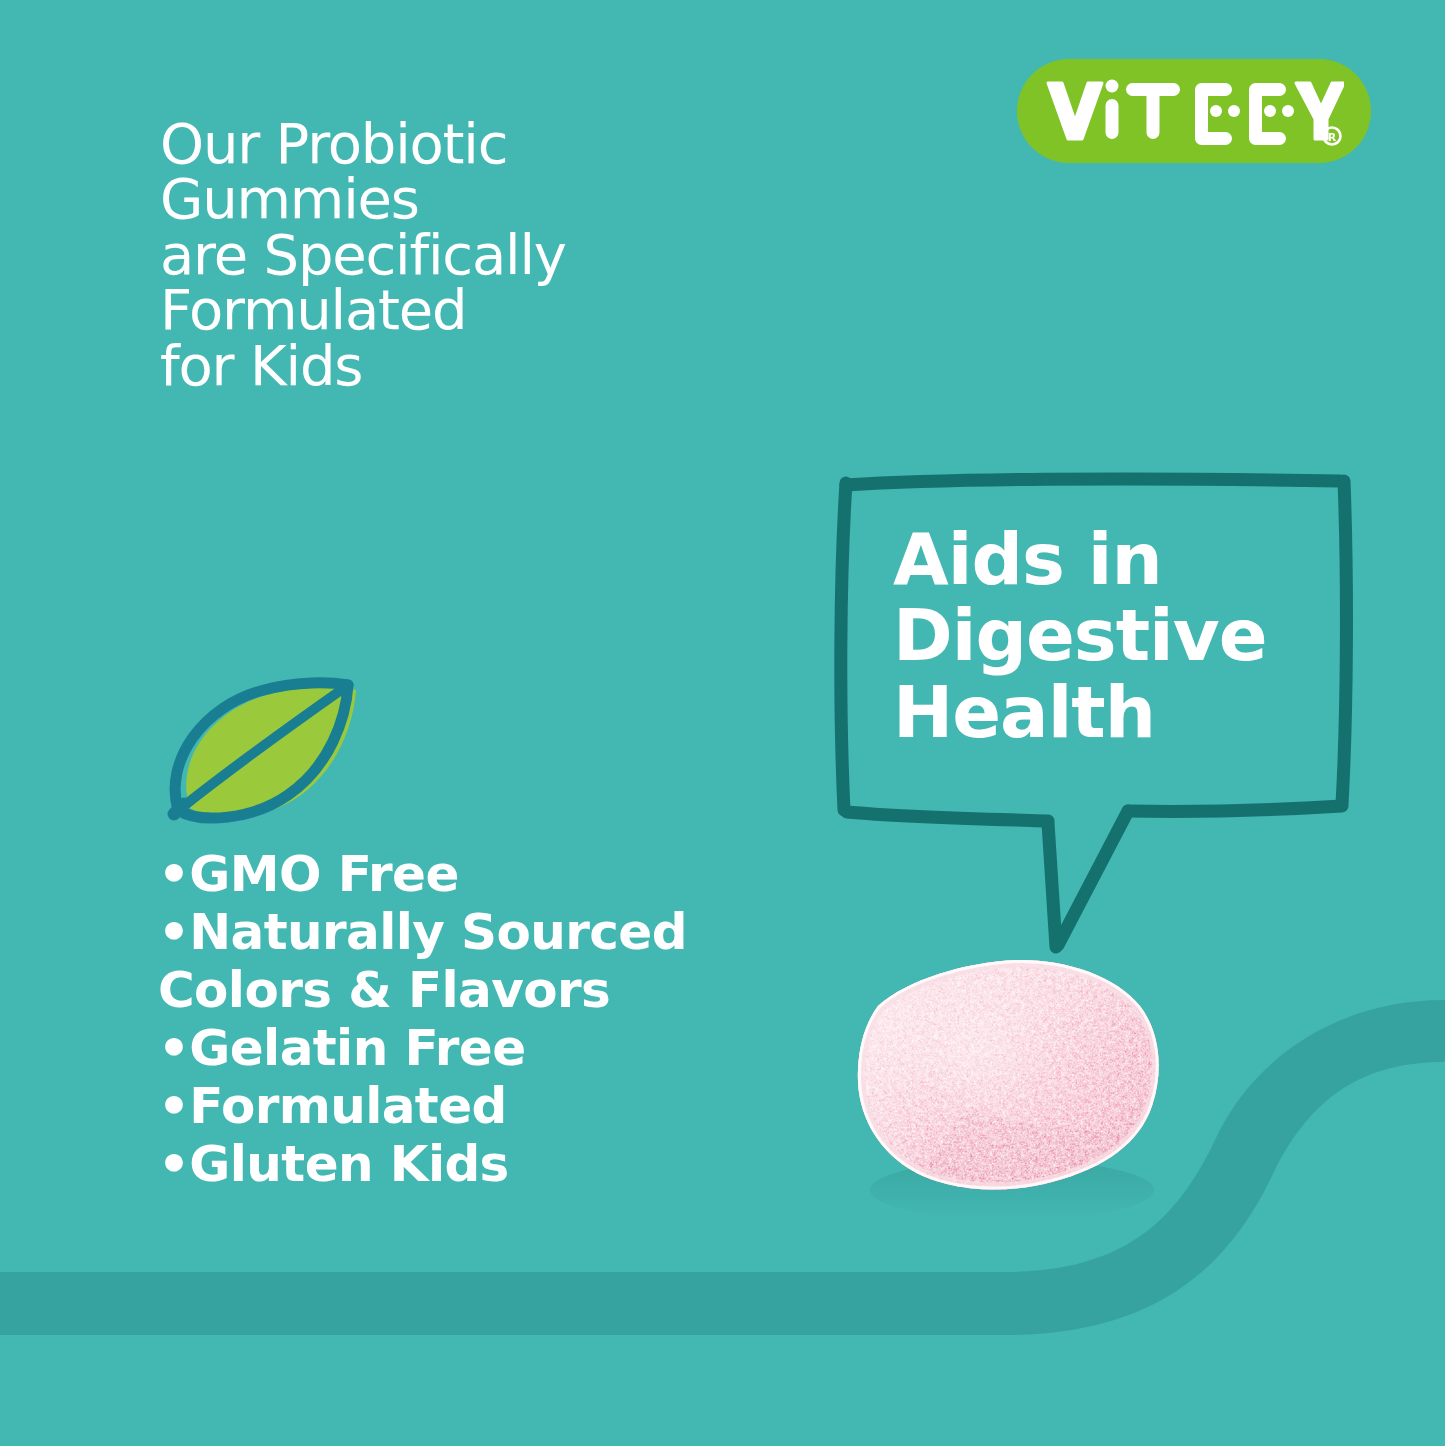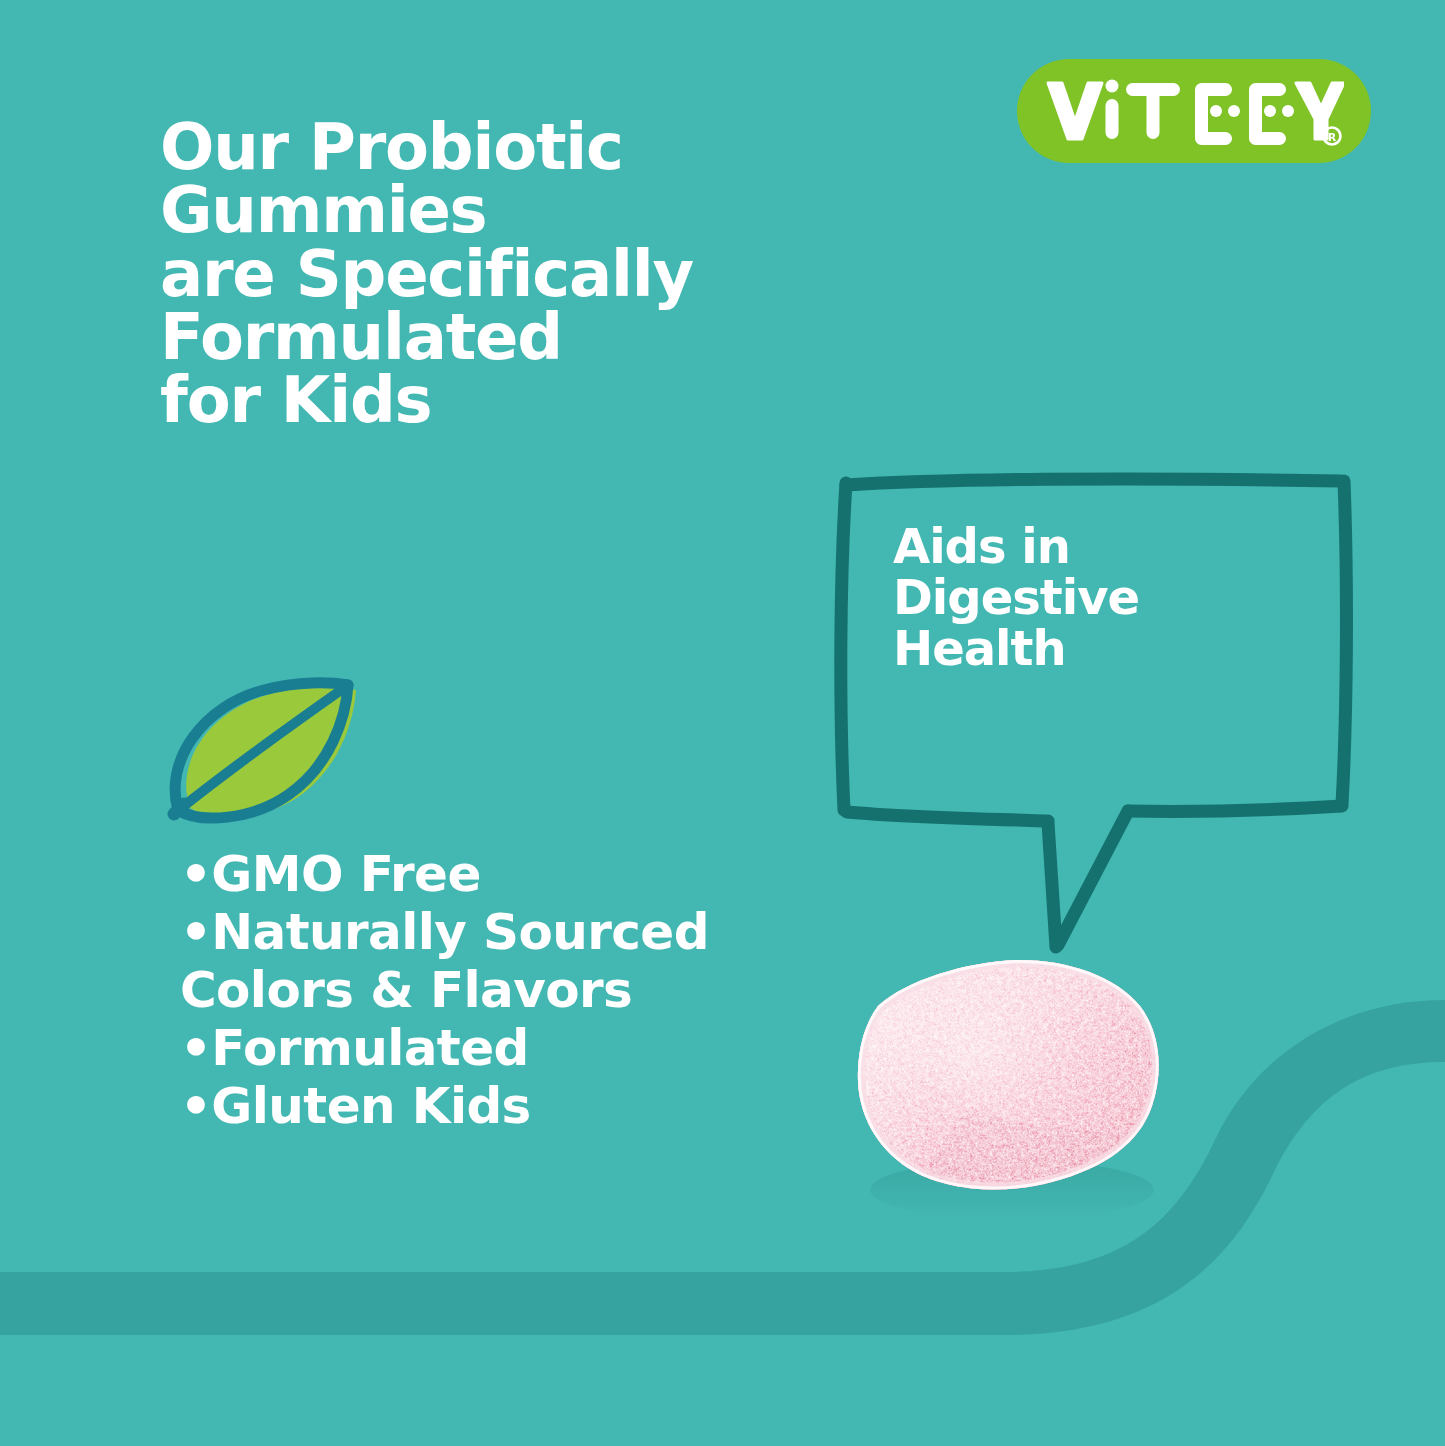--- a/index.html
+++ b/index.html
@@ -47,22 +47,22 @@
   }
 
   
   #headline {
     position: absolute;
     left: 160px;
     top: 116px;
     width: 830px;
     color: #ffffff;
     font-family: "DejaVu Sans", sans-serif;
-    font-weight: bold;
-    font-size: 64px;
+    font-weight: normal;
+    font-size: 56px;
     line-height: 0.99;
     letter-spacing: -1.2px;
     white-space: pre-line;
   }
 
   
   #leaf-icon {
     position: absolute;
     left: 152px;
     top: 658px;
@@ -81,21 +81,20 @@
     list-style: none;
     color: #ffffff;
     font-family: "DejaVu Sans", sans-serif;
     font-weight: bold;
     font-size: 50px;
     line-height: 1.16;
     letter-spacing: -0.6px;
   }
   #benefits-list li {
     white-space: pre-line;
-    margin-left: 22px;
   }
   #benefits-list .bullet-dot {
     display: inline;
   }
 
   
   #speech-bubble {
     position: absolute;
     left: 820px;
     top: 455px;
@@ -103,21 +102,21 @@
     height: 510px;
   }
   #speech-bubble-text {
     position: absolute;
     left: 893px;
     top: 521px;
     width: 420px;
     color: #ffffff;
     font-family: "DejaVu Sans", sans-serif;
     font-weight: bold;
-    font-size: 48px;
+    font-size: 72px;
     line-height: 1.06;
     letter-spacing: -1px;
     white-space: pre-line;
   }
 
   
   #gummy-candy {
     position: absolute;
     left: 816px;
     top: 940px;
@@ -195,20 +194,21 @@
     <path d="M28 151
              C 62 124, 118 82, 192 30" fill="none" stroke="#1a7e92" stroke-width="10" stroke-linecap="round"></path>
 
     <path d="M22 156 L32 146" stroke="#1a7e92" stroke-width="13" stroke-linecap="round"></path>
   </svg>
 
   <ul id="benefits-list">
     <li><span class="bullet-dot">•</span><span>GMO Free</span></li>
     <li><span class="bullet-dot">•</span><span>Naturally Sourced
   Colors &amp; Flavors</span></li>
+    <li><span class="bullet-dot">•</span><span>Gelatin Free</span></li>
     <li><span class="bullet-dot">•</span><span>Formulated</span></li>
     <li><span class="bullet-dot">•</span><span>Gluten Kids</span></li>
   </ul>
 
   <svg id="speech-bubble" viewBox="0 0 545 510">
     <g fill="none" stroke="#14716e" stroke-width="13" stroke-linecap="round" stroke-linejoin="round">
 
       <path d="M26 30 C 120 24, 300 22, 520 26"></path>
 
       <path d="M524 26 C 528 130, 527 260, 522 349"></path>

